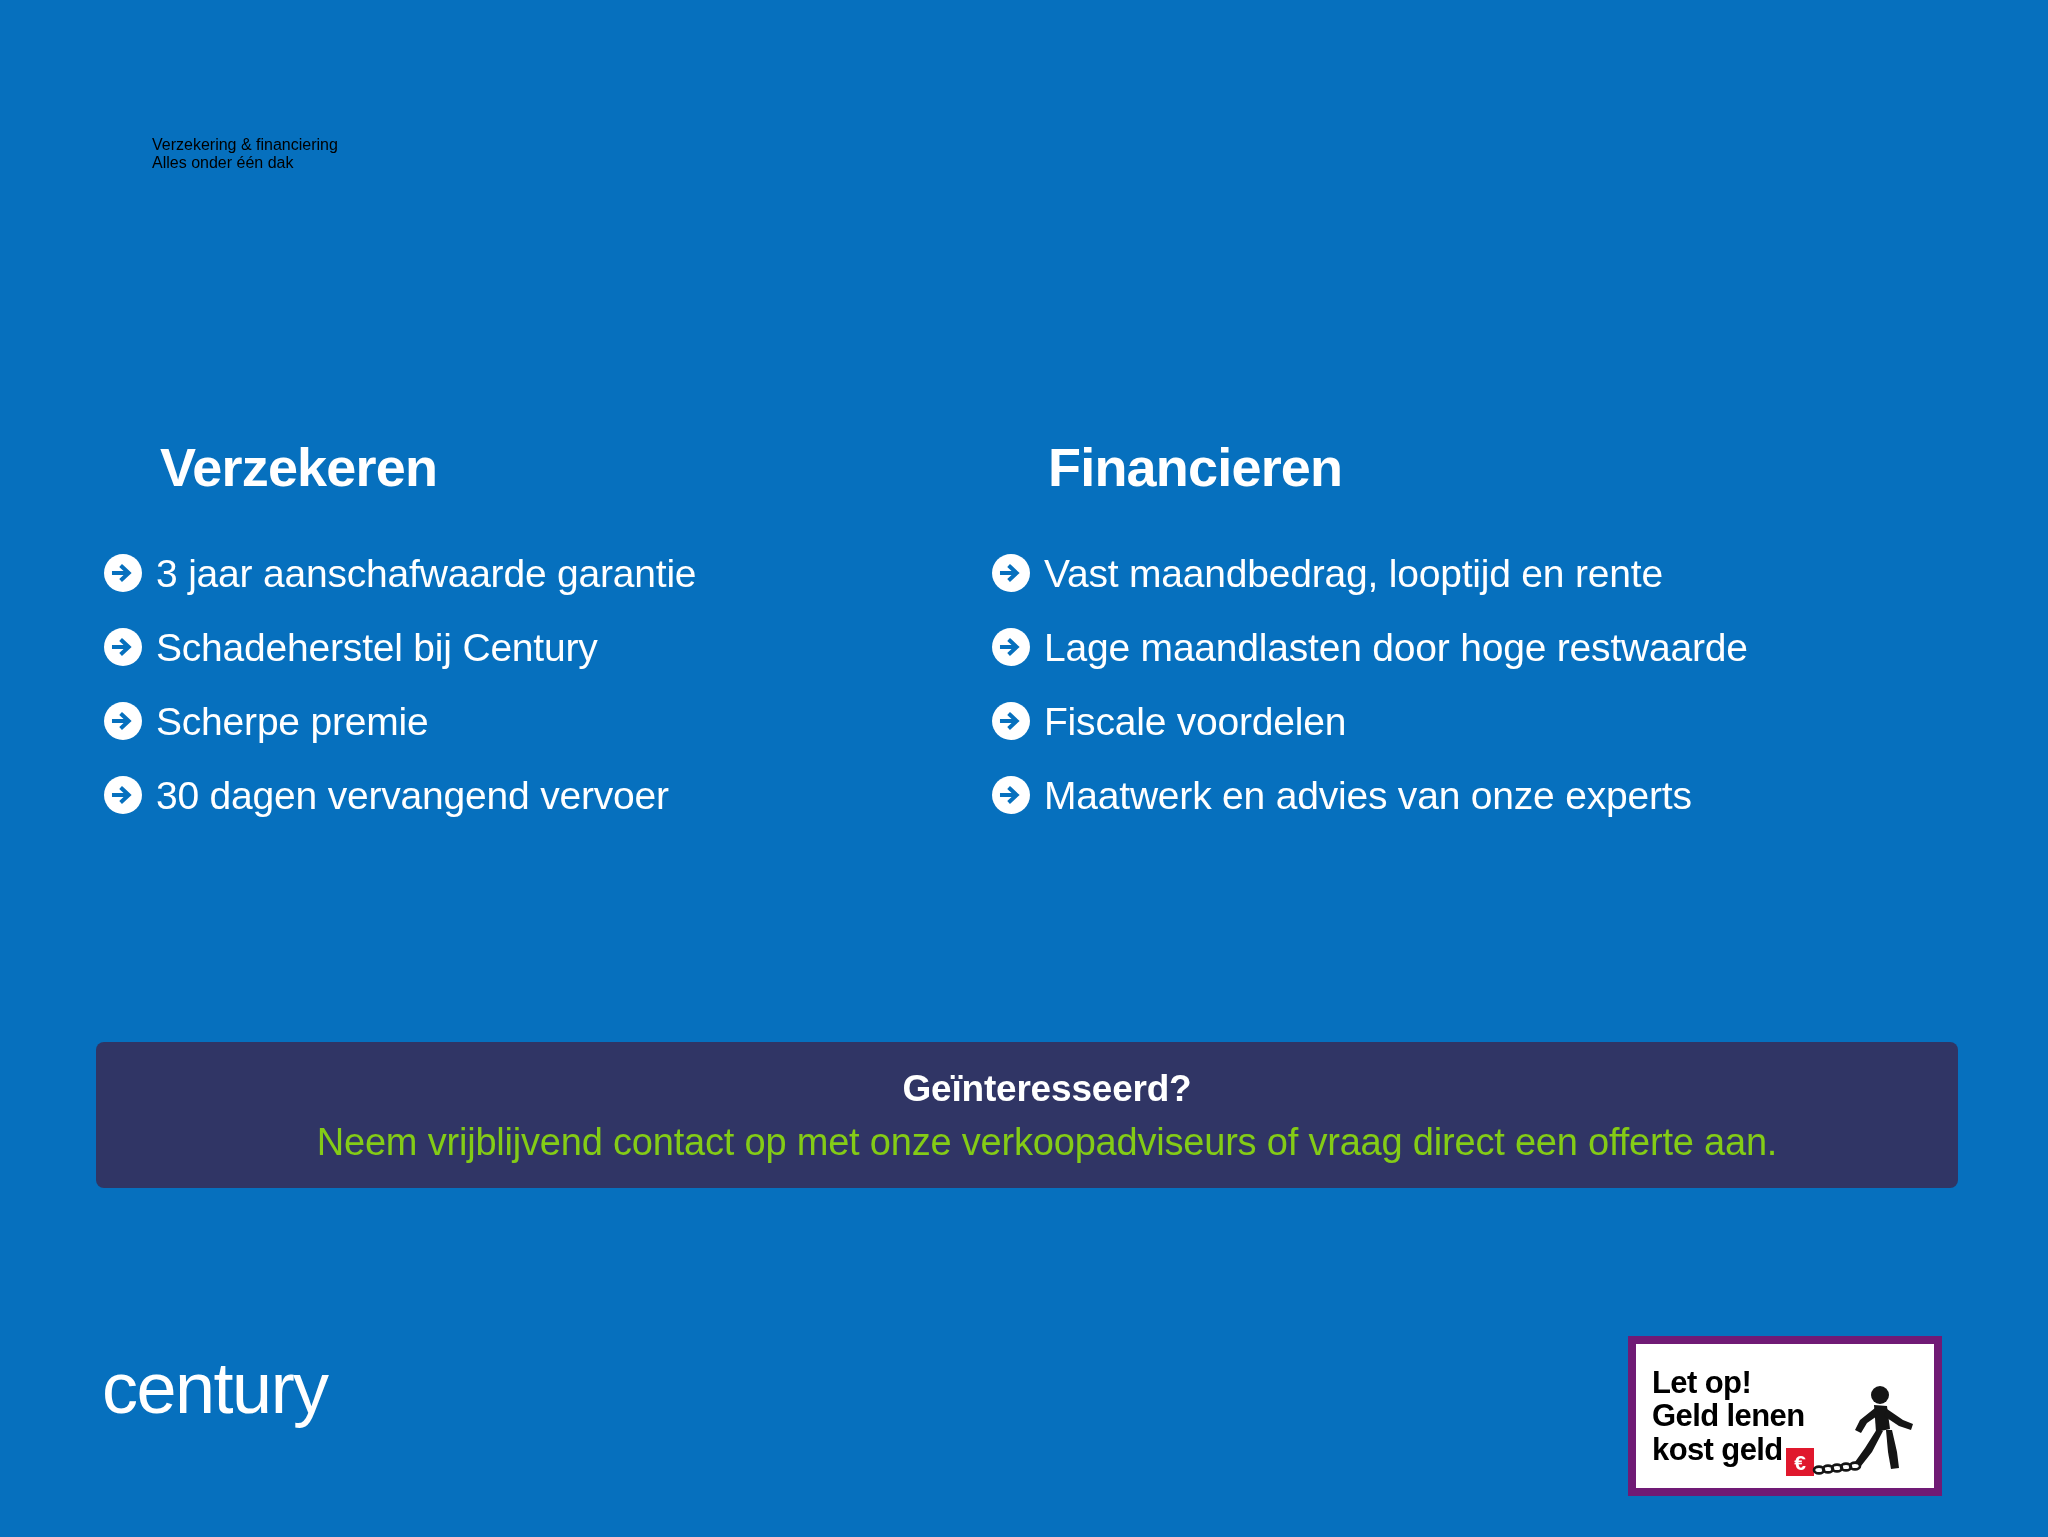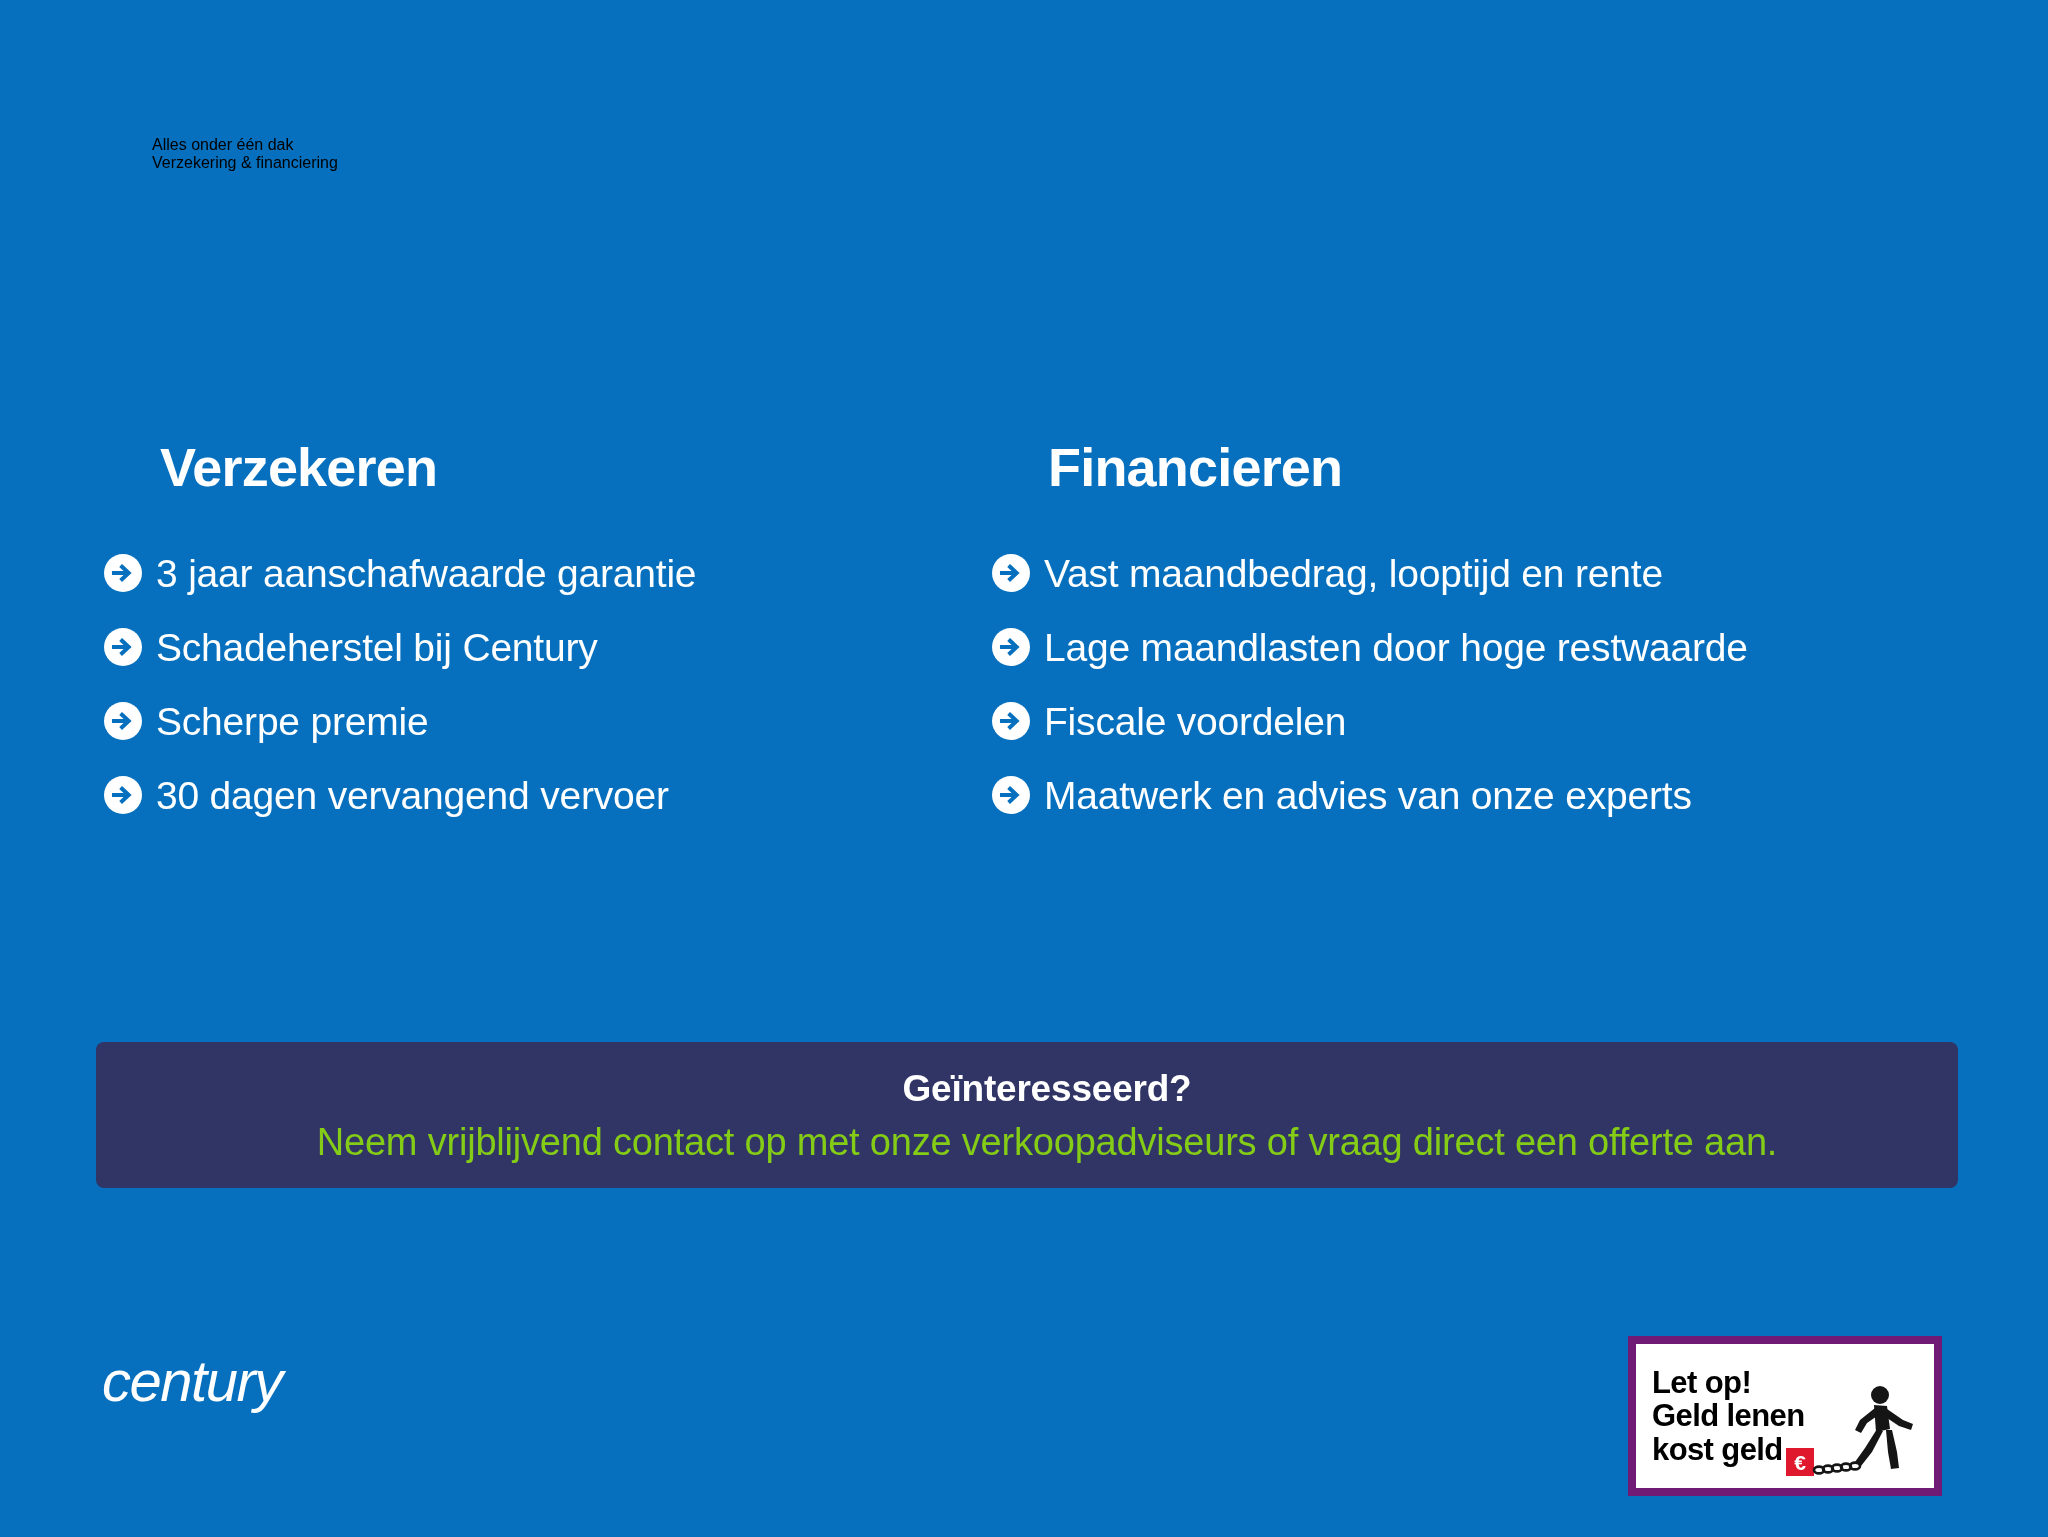--- a/index.html
+++ b/index.html
@@ -111,26 +111,25 @@
     letter-spacing: -0.2px;
     line-height: 1.0;
     white-space: nowrap;
   }
 
   
   #logo {
     position: absolute;
     left: 102px;
     top: 1352px;
-    font-size: 58px;
+    font-size: 72px;
     font-weight: 300;
     color: #ffffff;
     letter-spacing: -1.5px;
     line-height: 1.0;
-    font-style: italic;
   }
 
   
   #warning-label {
     position: absolute;
     left: 1628px;
     top: 1336px;
     width: 314px;
     height: 160px;
     background: #ffffff;
@@ -155,22 +154,22 @@
     right: 6px;
     bottom: 6px;
     width: 142px;
     height: 100px;
   }
 </style>
 </head>
 <body>
 
 <div id="header">
+  <div>Verzekering &amp; financiering</div>
   <div>Alles onder één dak</div>
-  <div>Verzekering &amp; financiering</div>
 </div>
 
 <div id="columns">
 
   <div class="column left">
     <div class="column-heading">Verzekeren</div>
     <ul class="feature-list">
       <li class="feature-item">
         <svg class="arrow-icon" viewBox="0 0 40 40">
           <circle cx="20" cy="20" r="20" fill="#ffffff"></circle>

